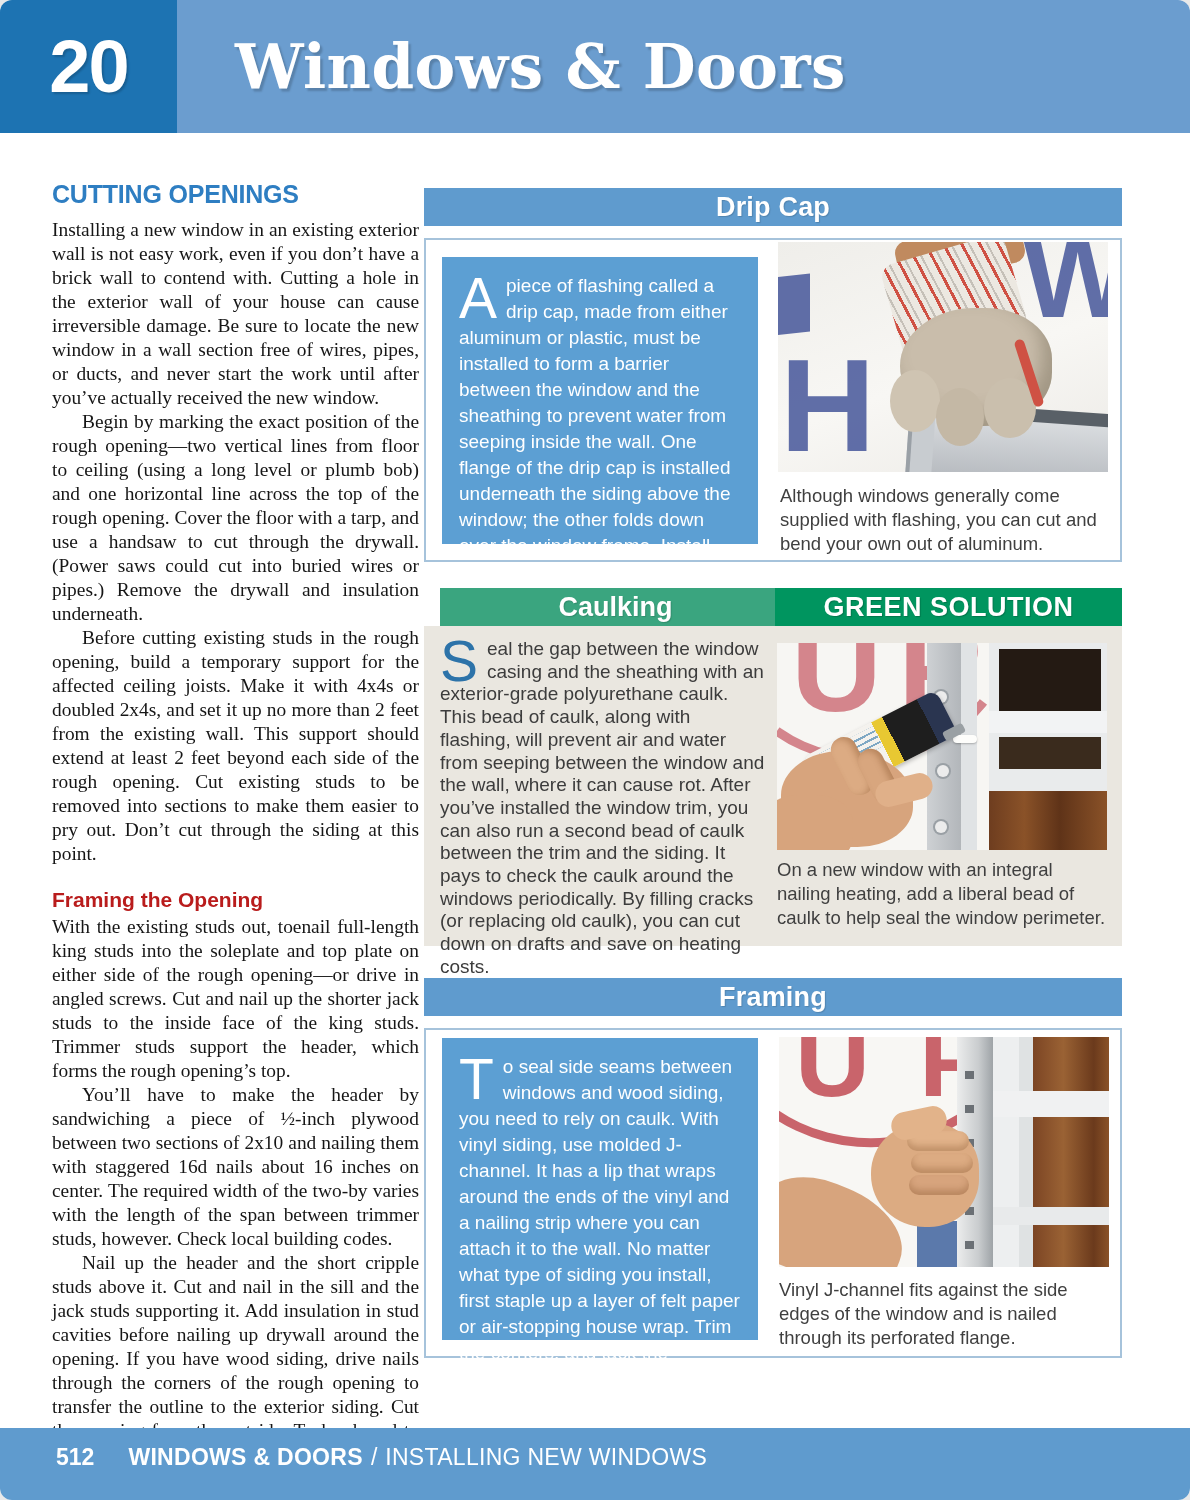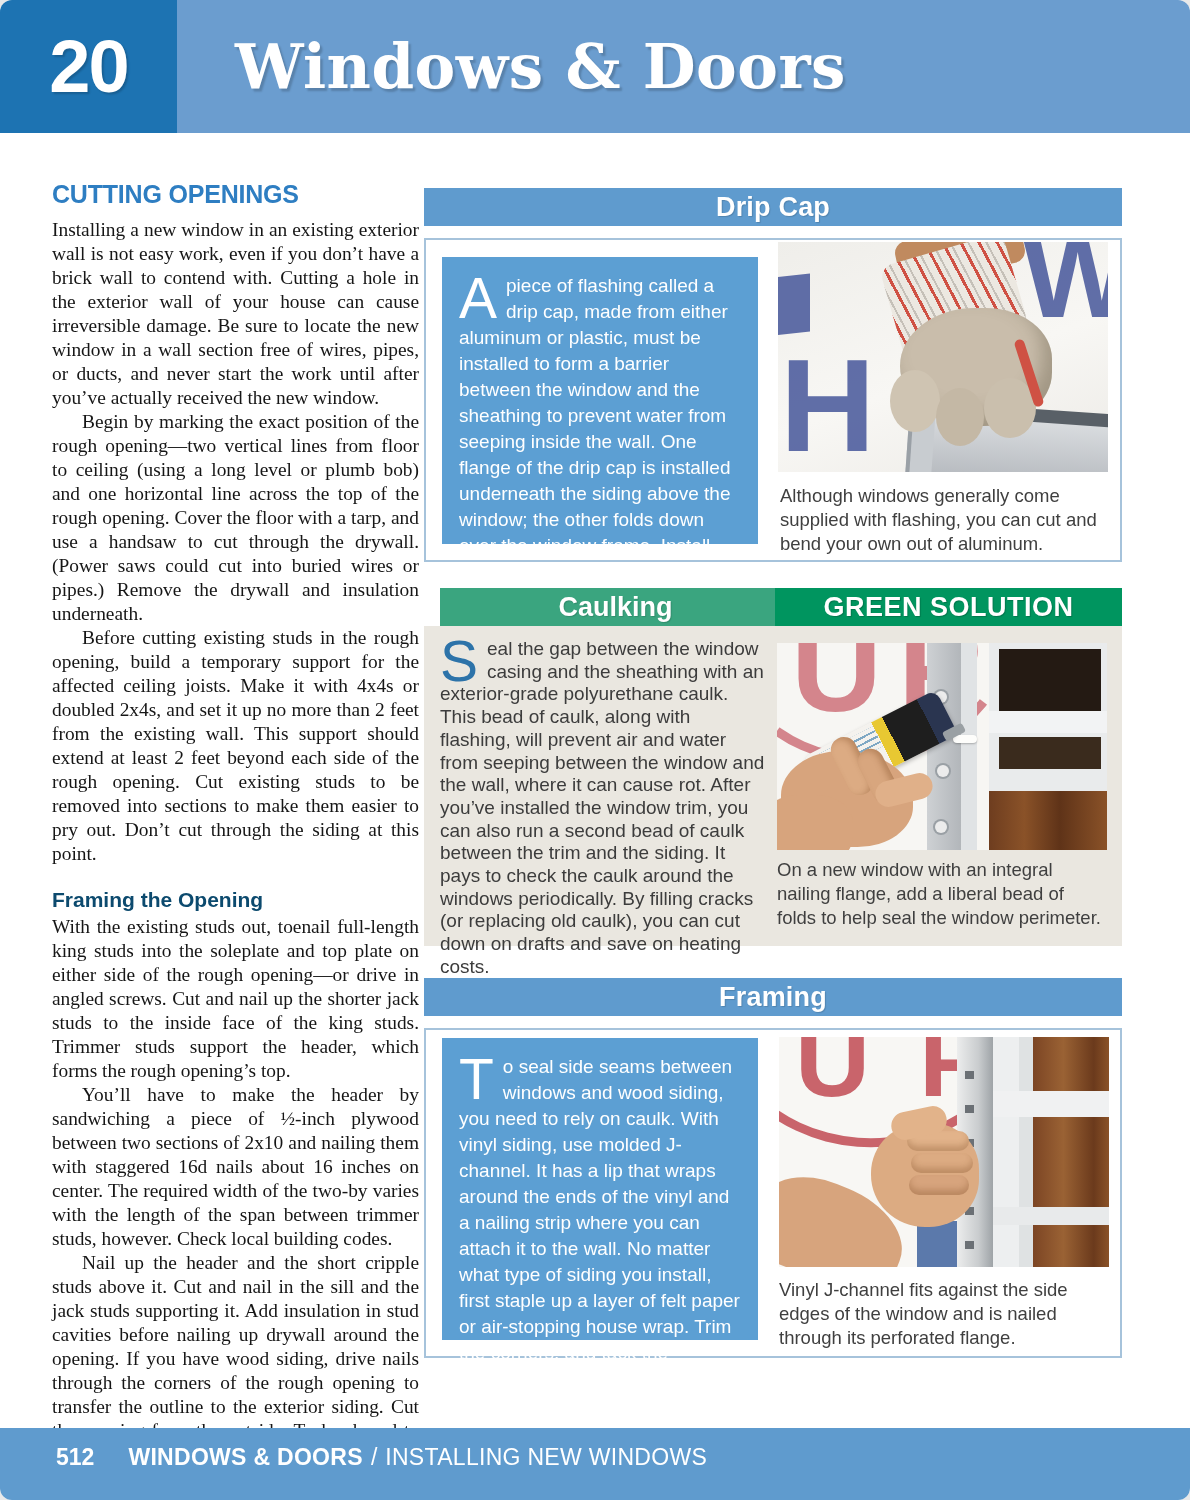--- a/index.html
+++ b/index.html
@@ -28,21 +28,21 @@
   .left-col { position:absolute; left:52px; top:180px; width:367px; }
   .left-col h2 {
     color:#2e7ec2; font-size:25px; font-weight:bold; letter-spacing:-0.2px;
     margin:0 0 9px 0;
   }
   .left-col p {
     font-family:"Liberation Serif", serif; font-size:19.4px; line-height:24px;
     text-align:justify; color:#161616;
   }
   .left-col p.indent { text-indent:30px; }
-  .left-col h3 { font-size:21px; font-weight:bold; color:#0c4a6e; margin:22px 0 3px 0; }
+  .left-col h3 { font-size:21px; font-weight:bold; color:#b91c1c; margin:22px 0 3px 0; }
   
   .feature { position:absolute; left:424px; width:698px; }
   .sec-drip { top:188px; height:374px; }
   .sec-caulk { top:588px; height:358px; }
   .sec-edge { top:978px; height:380px; }
   .bar {
     position:absolute; left:0; top:0; right:0; height:38px; background:#5f9bce;
     display:flex; align-items:center; justify-content:center;
     color:#fff; font-size:27px; font-weight:bold; letter-spacing:0.2px;
     text-shadow:1px 1px 1px rgba(0,0,0,0.15);
@@ -188,21 +188,21 @@
         <div class="shape" style="left:176px;top:92px;width:24px;height:8px;background:#fdfdfb;border-radius:4px;box-shadow:0 1px 2px rgba(0,0,0,0.25);"></div>
         <div class="shape" style="left:28px;top:78px;width:150px;height:50px;border-radius:10px;transform:rotate(-27deg);background:linear-gradient(90deg,#f4f2ee 0 52%,#e8c832 52% 60%,#1e1e1e 60% 86%,#2a3550 86% 100%);box-shadow:0 2px 4px rgba(0,0,0,0.25);"></div>
         <div class="shape" style="left:44px;top:96px;width:60px;height:22px;transform:rotate(-27deg);background:repeating-linear-gradient(#0000 0 4px,#7fa8c4 4px 6px);"></div>
         <div class="shape" style="left:166px;top:84px;width:22px;height:10px;background:#9aa0a4;border-radius:3px;transform:rotate(-27deg);"></div>
         <div class="shape" style="left:4px;top:108px;width:132px;height:96px;background:#d7a47d;border-radius:46% 52% 42% 50%;"></div>
         <div class="shape" style="left:62px;top:92px;width:26px;height:62px;border-radius:13px;background:#dcab83;transform:rotate(-27deg);box-shadow:inset -4px 0 6px rgba(120,70,30,0.35);"></div>
         <div class="shape" style="left:88px;top:104px;width:26px;height:58px;border-radius:13px;background:#d8a67e;transform:rotate(-27deg);box-shadow:inset -4px 0 6px rgba(120,70,30,0.35);"></div>
         <div class="shape" style="left:98px;top:134px;width:58px;height:26px;border-radius:13px;background:#e0b089;transform:rotate(-14deg);"></div>
         <div class="shape" style="left:-16px;top:152px;width:92px;height:70px;background:#d7a47d;border-radius:40%;"></div>
       </div>
-      <p class="caption">On a new window with an integral nailing flange, add a liberal bead of folds to help seal the window perimeter.</p>
+      <p class="caption">On a new window with an integral nailing heating, add a liberal bead of caulk to help seal the window perimeter.</p>
     </div>
   </div>
 
   <div class="feature sec-edge">
     <div class="bar">
       <span>Framing</span>
     </div>
     <div class="fbody" style="height:330px;">
       <div class="blue-box">
         <span class="dropcap">T</span>

